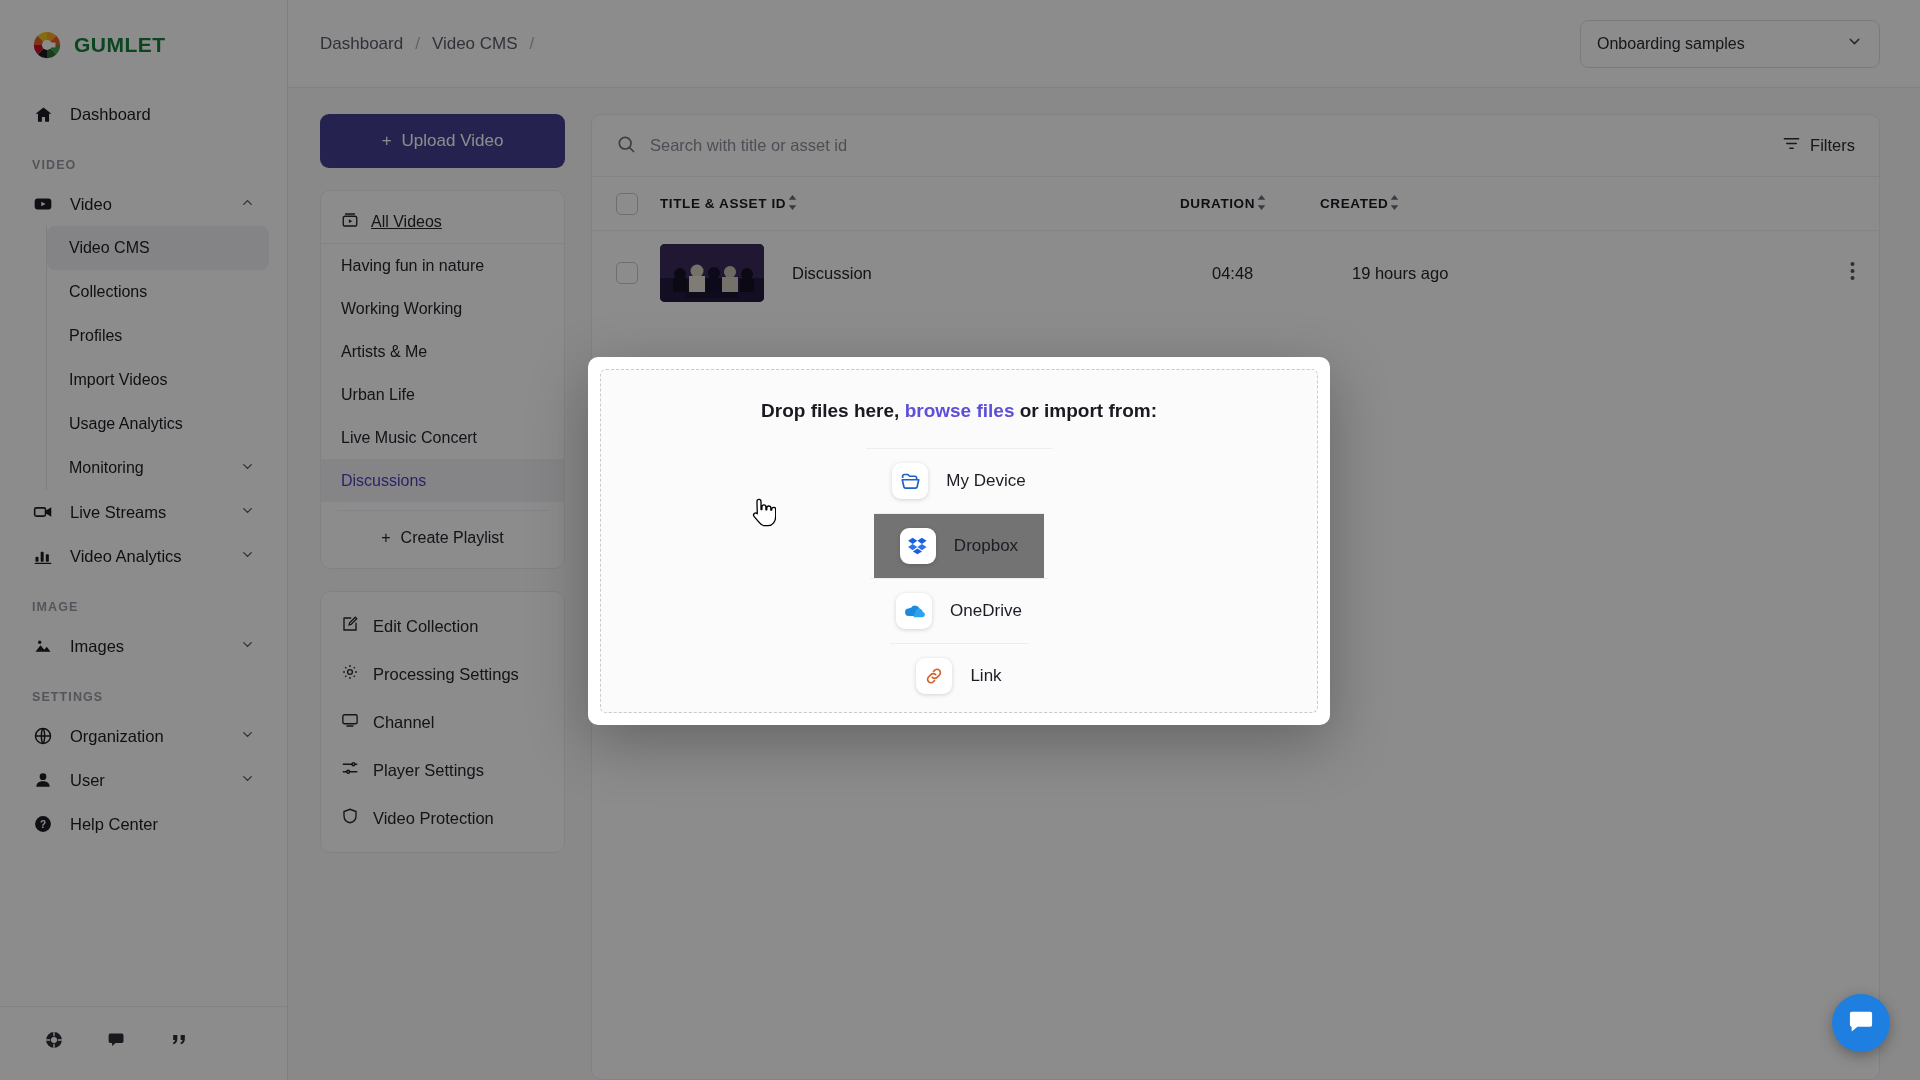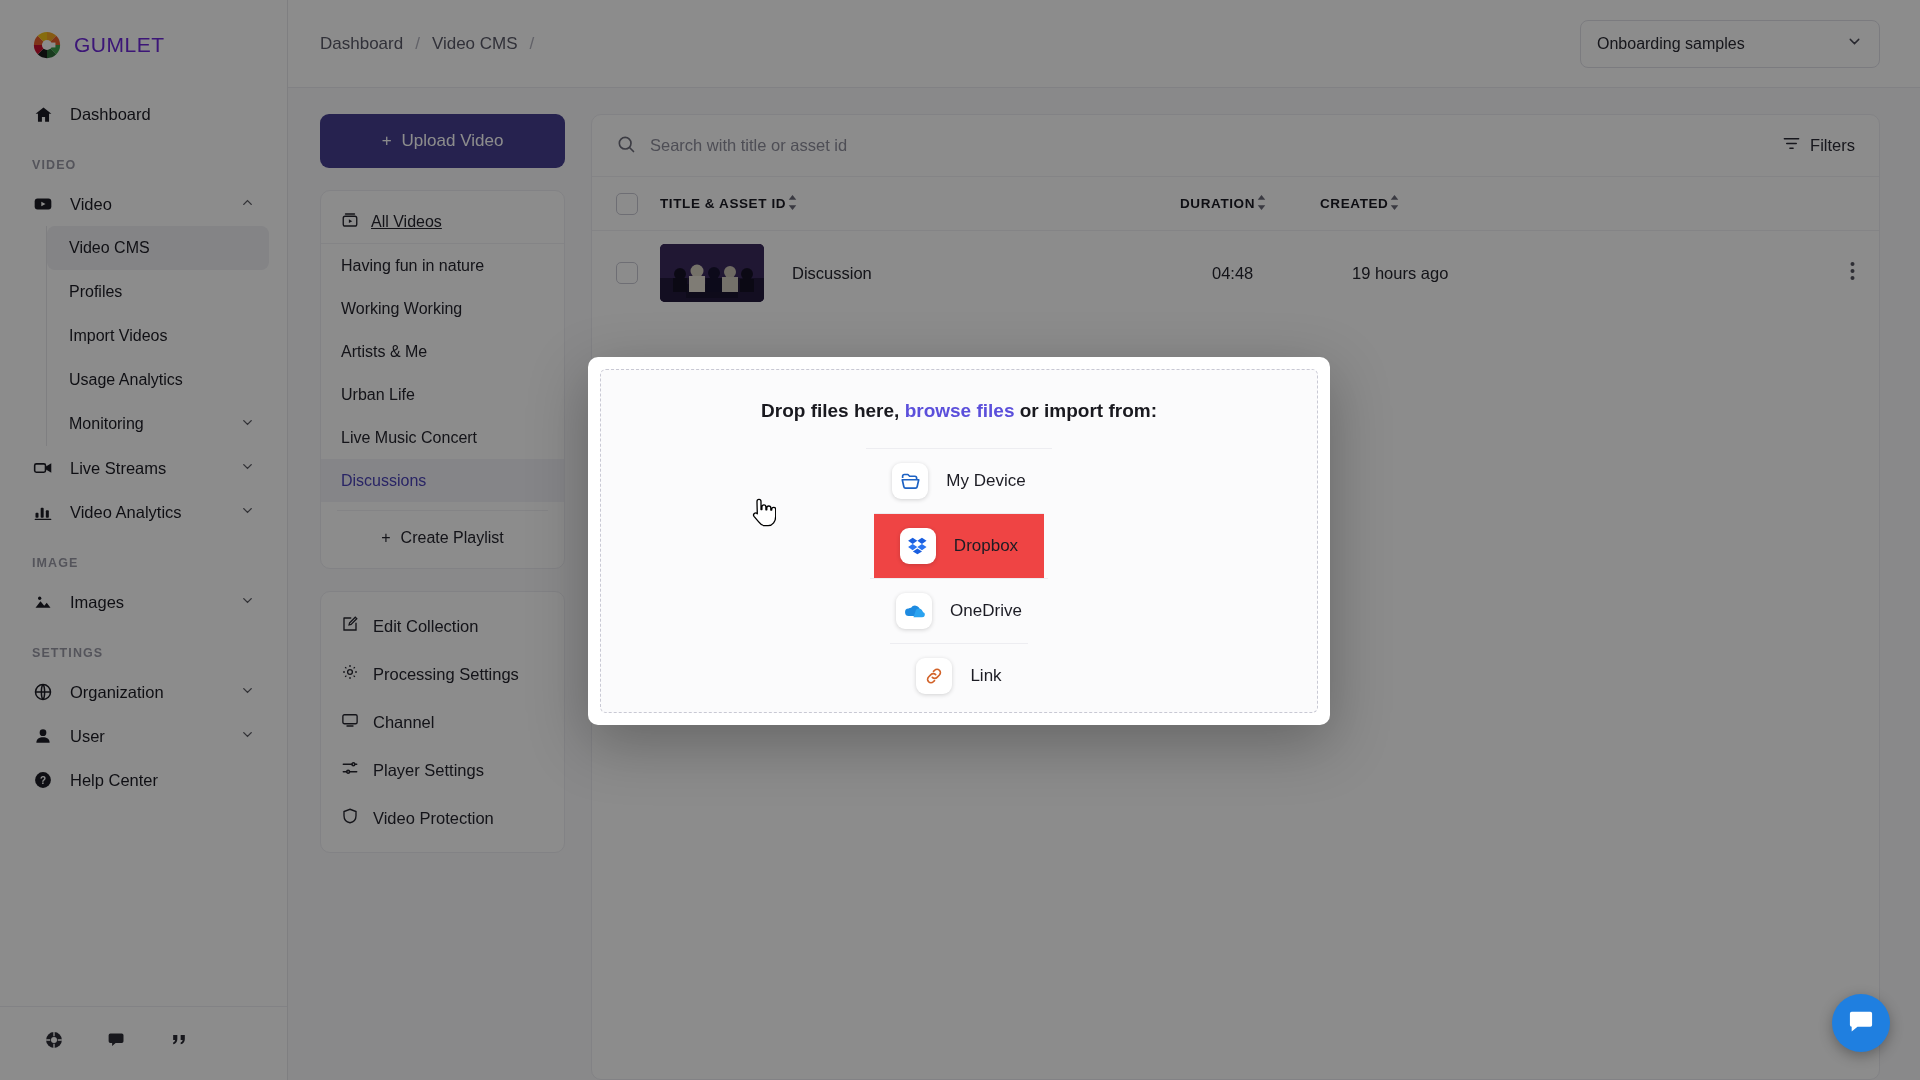--- a/index.html
+++ b/index.html
@@ -22,21 +22,21 @@
   
   .sidebar {
     width: 288px; height: 1080px;
     background: #ffffff;
     border-right: 1px solid #e7e7ec;
     display: flex; flex-direction: column;
     flex: 0 0 288px;
   }
   .brand { display: flex; align-items: center; gap: 12px; padding: 30px 0 26px 32px; }
   .brand-mark { width: 30px; height: 30px; position: relative; }
-  .brand-name { font-size: 21px; font-weight: normal; letter-spacing: 0.5px; color: #6d28d9; }
+  .brand-name { font-size: 21px; font-weight: bold; letter-spacing: 0.5px; color: #15803d; }
 
   .nav { flex: 1 1 auto; padding: 6px 18px 0 18px; overflow: hidden; }
   .nav-row {
     display: flex; align-items: center; gap: 16px;
     height: 44px; padding: 0 14px; border-radius: 8px;
     font-size: 16.5px; color: #1d1d25; cursor: pointer;
     position: relative;
   }
   .nav-row .chev { margin-left: auto; opacity: .75; }
   .nav-section {
@@ -122,21 +122,21 @@
     border: 1.5px dashed #c9c9d4; border-radius: 6px;
     background: #fbfbfc;
     display: flex; flex-direction: column; align-items: center;
   }
   .dz-title { text-align: center; font-size: 19px; font-weight: bold; color: #19191f; padding: 30px 0 26px; }
   .dz-title .lnk { color: #5b4fdb; cursor: pointer; }
   .src-row {
     height: 65px; display: flex; align-items: center; gap: 18px;
     padding: 0 26px; cursor: pointer; border-top: 1px solid #ededf1;
   }
-  .src-row.hover { background: #ef4444; }
+  .src-row.hover { background: #737373; }
   .src-ico {
     width: 36px; height: 36px; border-radius: 9px; background: #fff;
     box-shadow: 0 1px 4px rgba(0,0,0,.17);
     display: flex; align-items: center; justify-content: center; flex: 0 0 36px;
   }
   .src-label { font-size: 17px; color: #1c1c24; }
   .cursor-hand { position: absolute; left: 750px; top: 498px; z-index: 120; }
 
   .intercom {
     position: absolute; right: 30px; bottom: 28px; z-index: 60;
@@ -197,20 +197,23 @@
           <span class="chev">
             <svg width="15" height="15" viewBox="0 0 24 24" fill="none" stroke="#25252e" stroke-width="2.2" stroke-linecap="round">
                 <path d="M6 15l6-6 6 6"></path>
               </svg>
           </span>
         </div>
 
         <div class="subnav">
           <div class="nav-row active">
             <span>Video CMS</span>
+          </div>
+          <div class="nav-row">
+            <span>Collections</span>
           </div>
           <div class="nav-row">
             <span>Profiles</span>
           </div>
           <div class="nav-row">
             <span>Import Videos</span>
           </div>
           <div class="nav-row">
             <span>Usage Analytics</span>
           </div>

